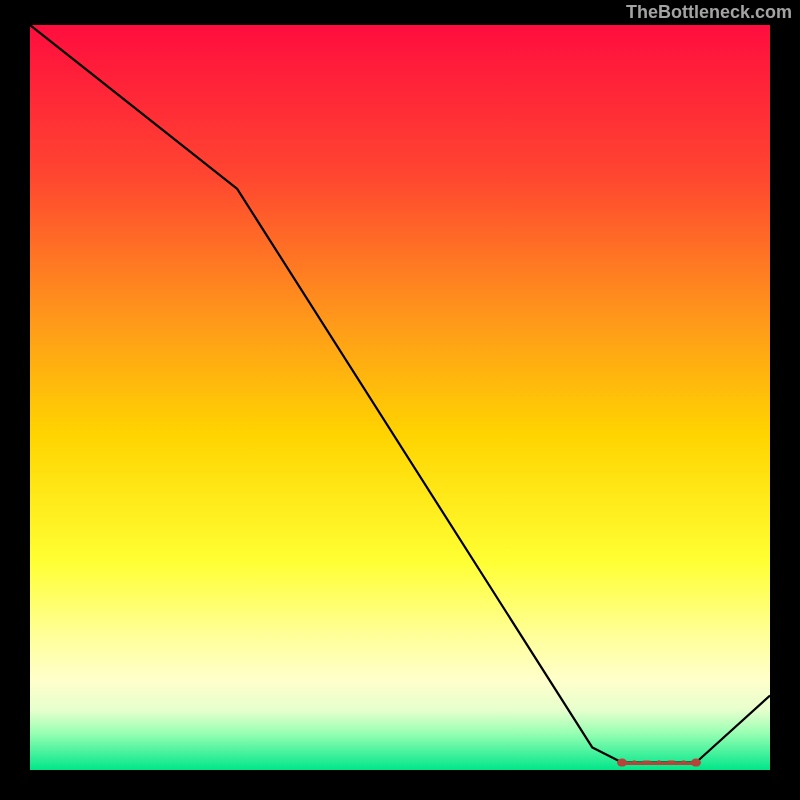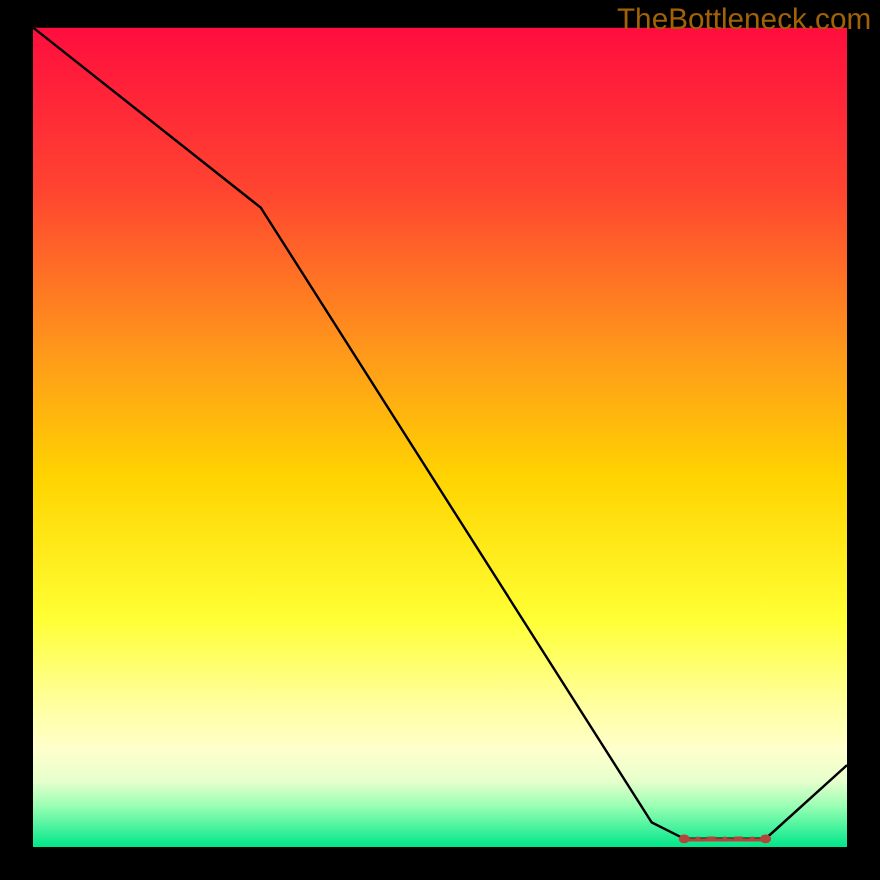--- a/index.html
+++ b/index.html
@@ -14,23 +14,23 @@
   .container {
     width: 800px;
     height: 800px;
     position: relative;
     background: #000;
   }
   .watermark {
     position: absolute;
     top: 2px;
     right: 8px;
-    color: #a16207;
-    font-size: 27px;
-    font-weight: normal;
+    color: #a3a3a3;
+    font-size: 18px;
+    font-weight: bold;
     z-index: 10;
   }
   .plot-area {
     position: absolute;
     left: 30px;
     top: 25px;
     width: 740px;
     height: 745px;
   }
   svg {

